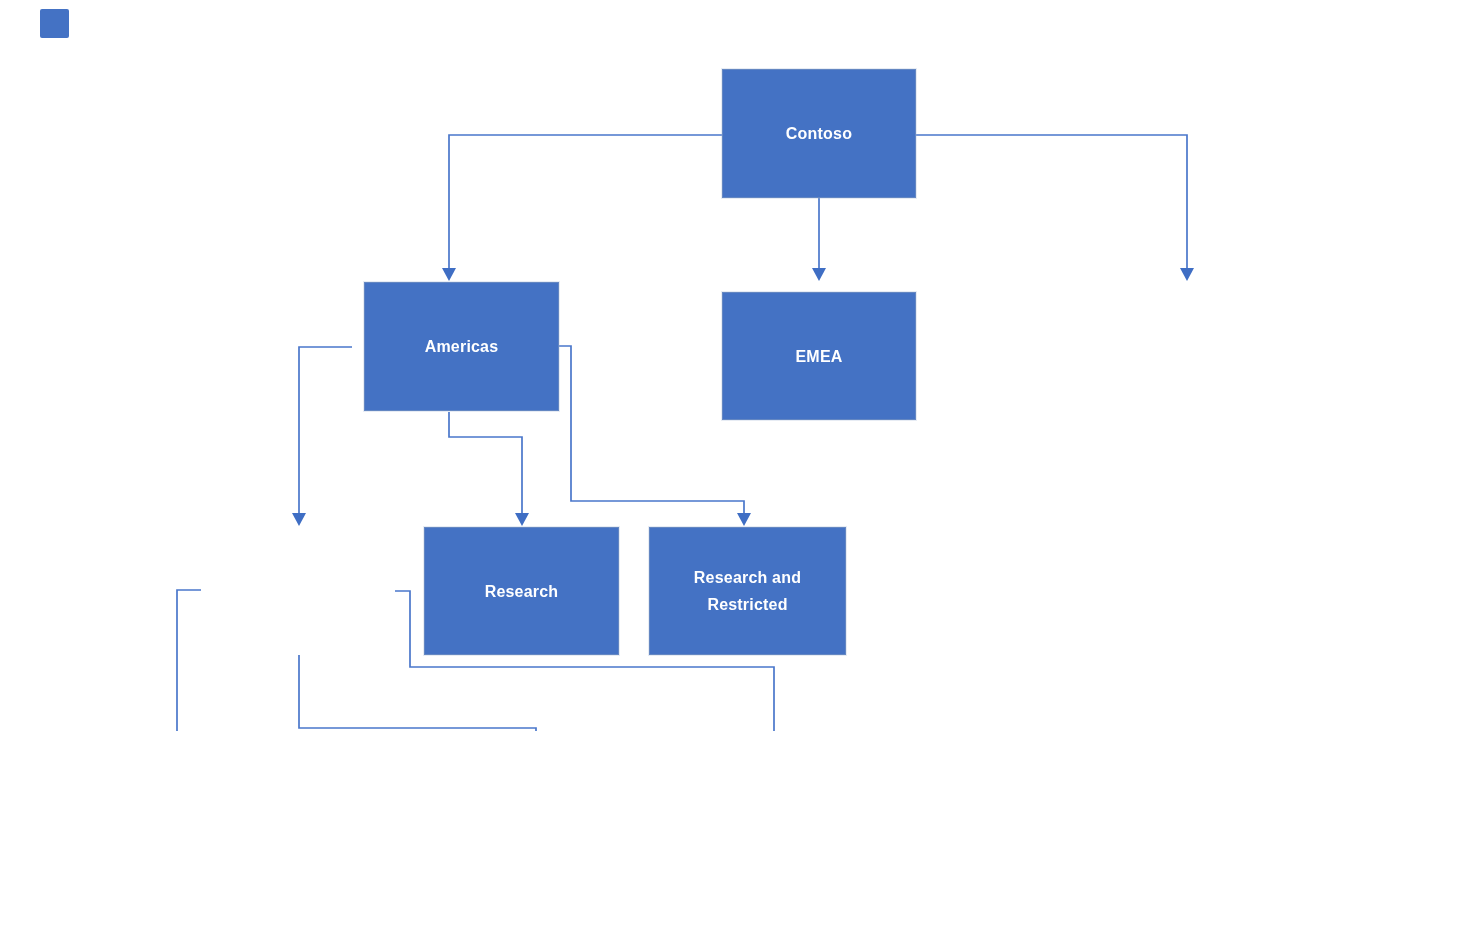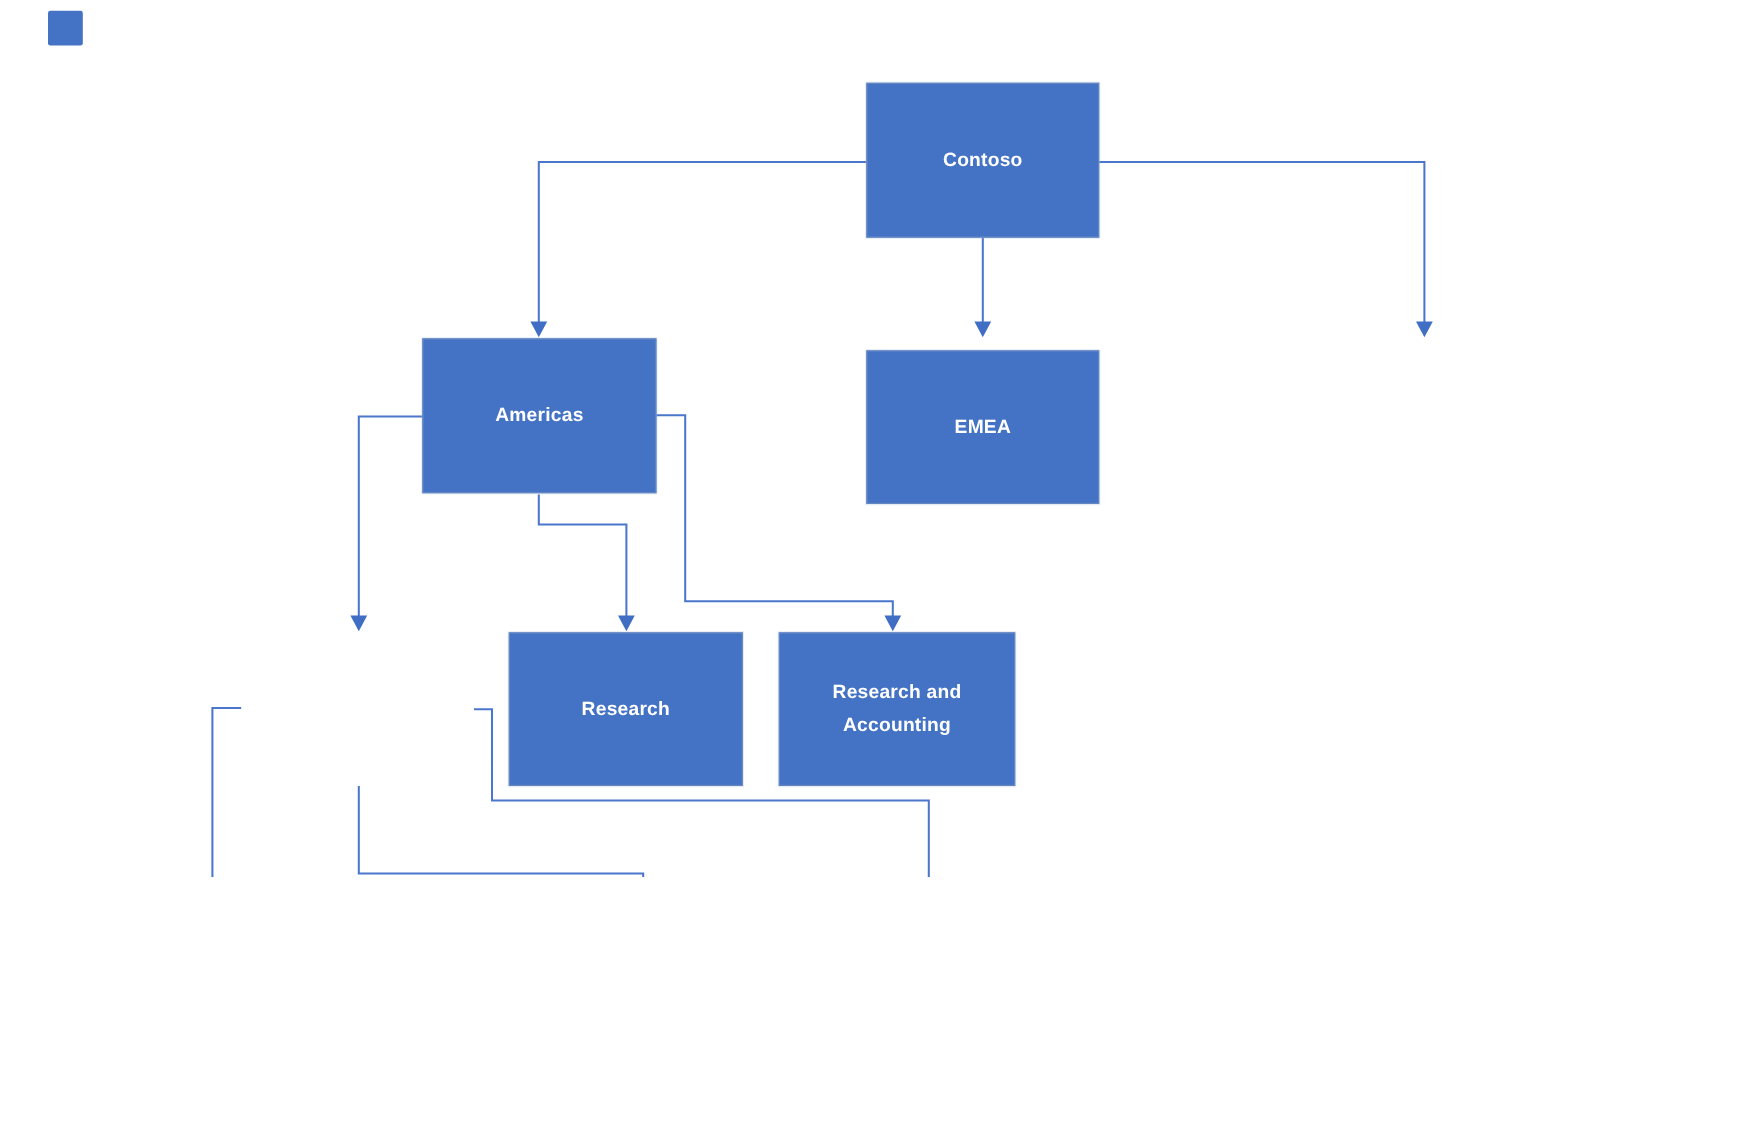--- a/index.html
+++ b/index.html
@@ -123,34 +123,34 @@
     <g>
       <polyline points="363,591 378,591 378,667 742,667 742,739"></polyline>
       <polygon points="735,738 749,738 742,751"></polygon>
     </g>
   </svg>
 
   <div class="node" style="left:690px;top:69px;width:194px;height:129px">
     <span class="node-label">Contoso</span>
   </div>
 
-  <div class="node" style="left:320px;top:282px;width:195px;height:129px">
+  <div class="node" style="left:332px;top:282px;width:195px;height:129px">
     <span class="node-label">Americas</span>
   </div>
 
   <div class="node" style="left:690px;top:292px;width:194px;height:128px">
     <span class="node-label">EMEA</span>
   </div>
 
 
 
   <div class="node" style="left:392px;top:527px;width:195px;height:128px">
     <span class="node-label">Research</span>
   </div>
 
   <div class="node" style="left:617px;top:527px;width:197px;height:128px">
-    <span class="node-label">Research and Accounting</span>
+    <span class="node-label">Research and Restricted</span>
   </div>
 
 
 
 
 </div>
 
 </body></html>

